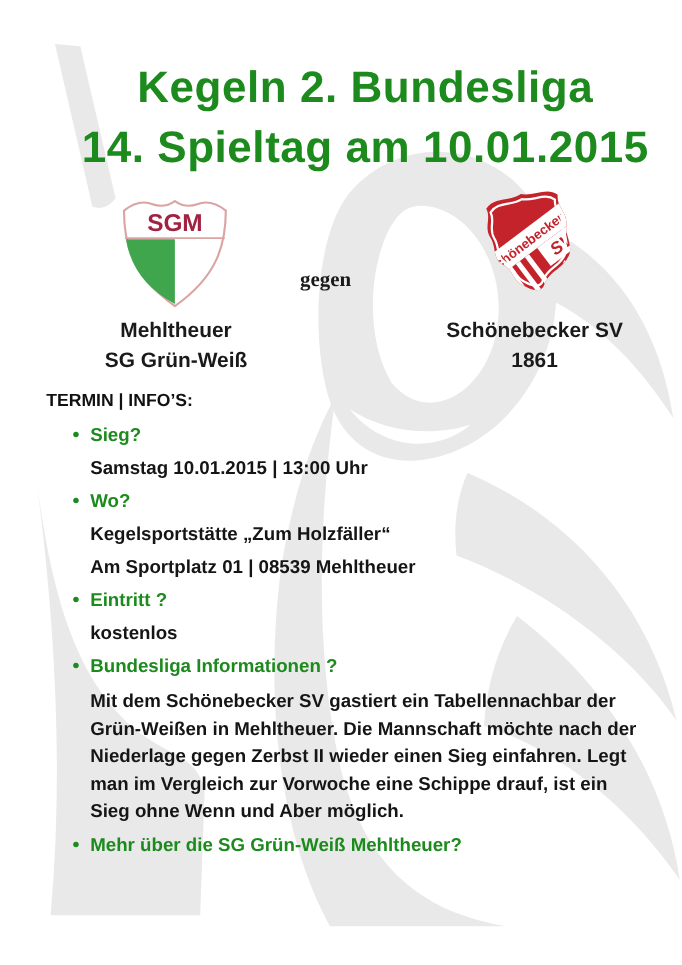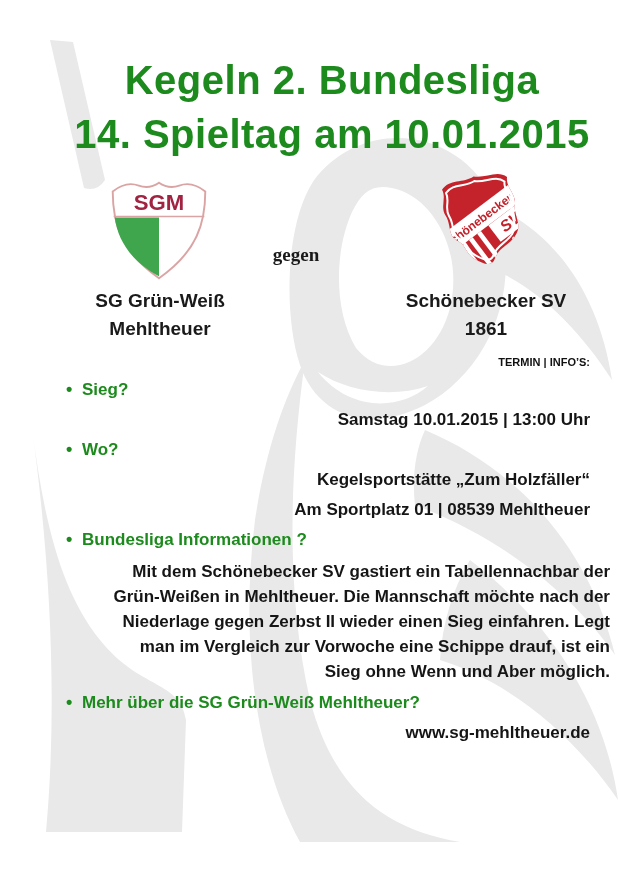--- a/index.html
+++ b/index.html
@@ -34,28 +34,28 @@
     font-size:19px;color:#1a1a1a;font-family:Liberation Serif, serif;
   }
   .team-name{
     position:absolute;top:287px;width:210px;text-align:center;
     font-size:19px;line-height:28px;color:#1a1a1a;
   }
   .team-name.home{left:55px;}
   .team-name.away{left:381px;}
 
   .info{position:absolute;top:356px;left:42px;width:548px;font-size:17px;}
-  .info-heading{margin:0 0 12px 0;font-size:11px;color:#111;text-align:right;}
+  .info-heading{margin:0 0 12px 0;font-size:16px;color:#111;}
   .item-label{
     color:var(--green);position:relative;padding-left:40px;margin:9px 0;
   }
   .item-label::before{
     content:"\2022";position:absolute;left:24px;top:-1px;font-size:18px;
   }
-  .item-content{margin-left:60px;text-align:right;}
+  .item-content{margin-left:40px;}
   .item-content .line{margin:10px 0;}
   .item-content .paragraph{line-height:25px;width:508px;margin:8px 0 4px 0;}
 </style>
 </head>
 <body>
 
 <div class="page">
 
   <svg class="watermark" width="620" height="877" viewBox="0 0 620 877" aria-hidden="true">
     <g fill="#e9e9e9">
@@ -109,22 +109,22 @@
             </g>
           </g>
           <path d="M26,14 C36,4 50,12 62,7 C74,12 88,5 97,15 C93,26 103,34 99,46 C95,57 103,68 93,78 C83,88 74,86 66,98 C61,106 53,101 45,94 C36,86 40,78 30,70 C22,63 28,52 24,42 C20,31 29,24 26,14 Z" transform="translate(60,57) scale(0.9) translate(-60,-57)" fill="none" stroke="#ffffff" stroke-width="2.4"></path>
         </g>
       </svg>
     </div>
 
     <div class="versus">gegen</div>
 
     <div class="team-name home">
+      <div>Mehltheuer</div>
       <div>SG Grün-Weiß</div>
-      <div>Mehltheuer</div>
     </div>
     <div class="team-name away">
       <div>Schönebecker SV</div>
       <div>1861</div>
     </div>
 
     <div class="info">
       <div class="info-heading">TERMIN | INFO’S:</div>
 
       <div>
@@ -135,30 +135,33 @@
       </div>
 
       <div>
         <div class="item-label">Wo?</div>
         <div class="item-content">
           <div class="line">Kegelsportstätte „Zum Holzfäller“</div>
           <div class="line">Am Sportplatz 01 | 08539 Mehltheuer</div>
         </div>
       </div>
 
+      <div>
+        <div class="item-label">Eintritt ?</div>
+        <div class="item-content">
+          <div class="line">kostenlos</div>
+        </div>
+      </div>
 
       <div>
         <div class="item-label">Bundesliga Informationen ?</div>
         <div class="item-content">
           <div class="paragraph">Mit dem Schönebecker SV gastiert ein Tabellennachbar der Grün-Weißen in Mehltheuer. Die Mannschaft möchte nach der Niederlage gegen Zerbst II wieder einen Sieg einfahren. Legt man im Vergleich zur Vorwoche eine Schippe drauf, ist ein Sieg ohne Wenn und Aber möglich.</div>
         </div>
       </div>
 
       <div>
         <div class="item-label">Mehr über die SG Grün-Weiß Mehltheuer?</div>
-        <div class="item-content">
-          <div class="line">www.sg-mehltheuer.de</div>
-        </div>
       </div>
     </div>
 
   </div>
 </div>
 
 </body></html>

